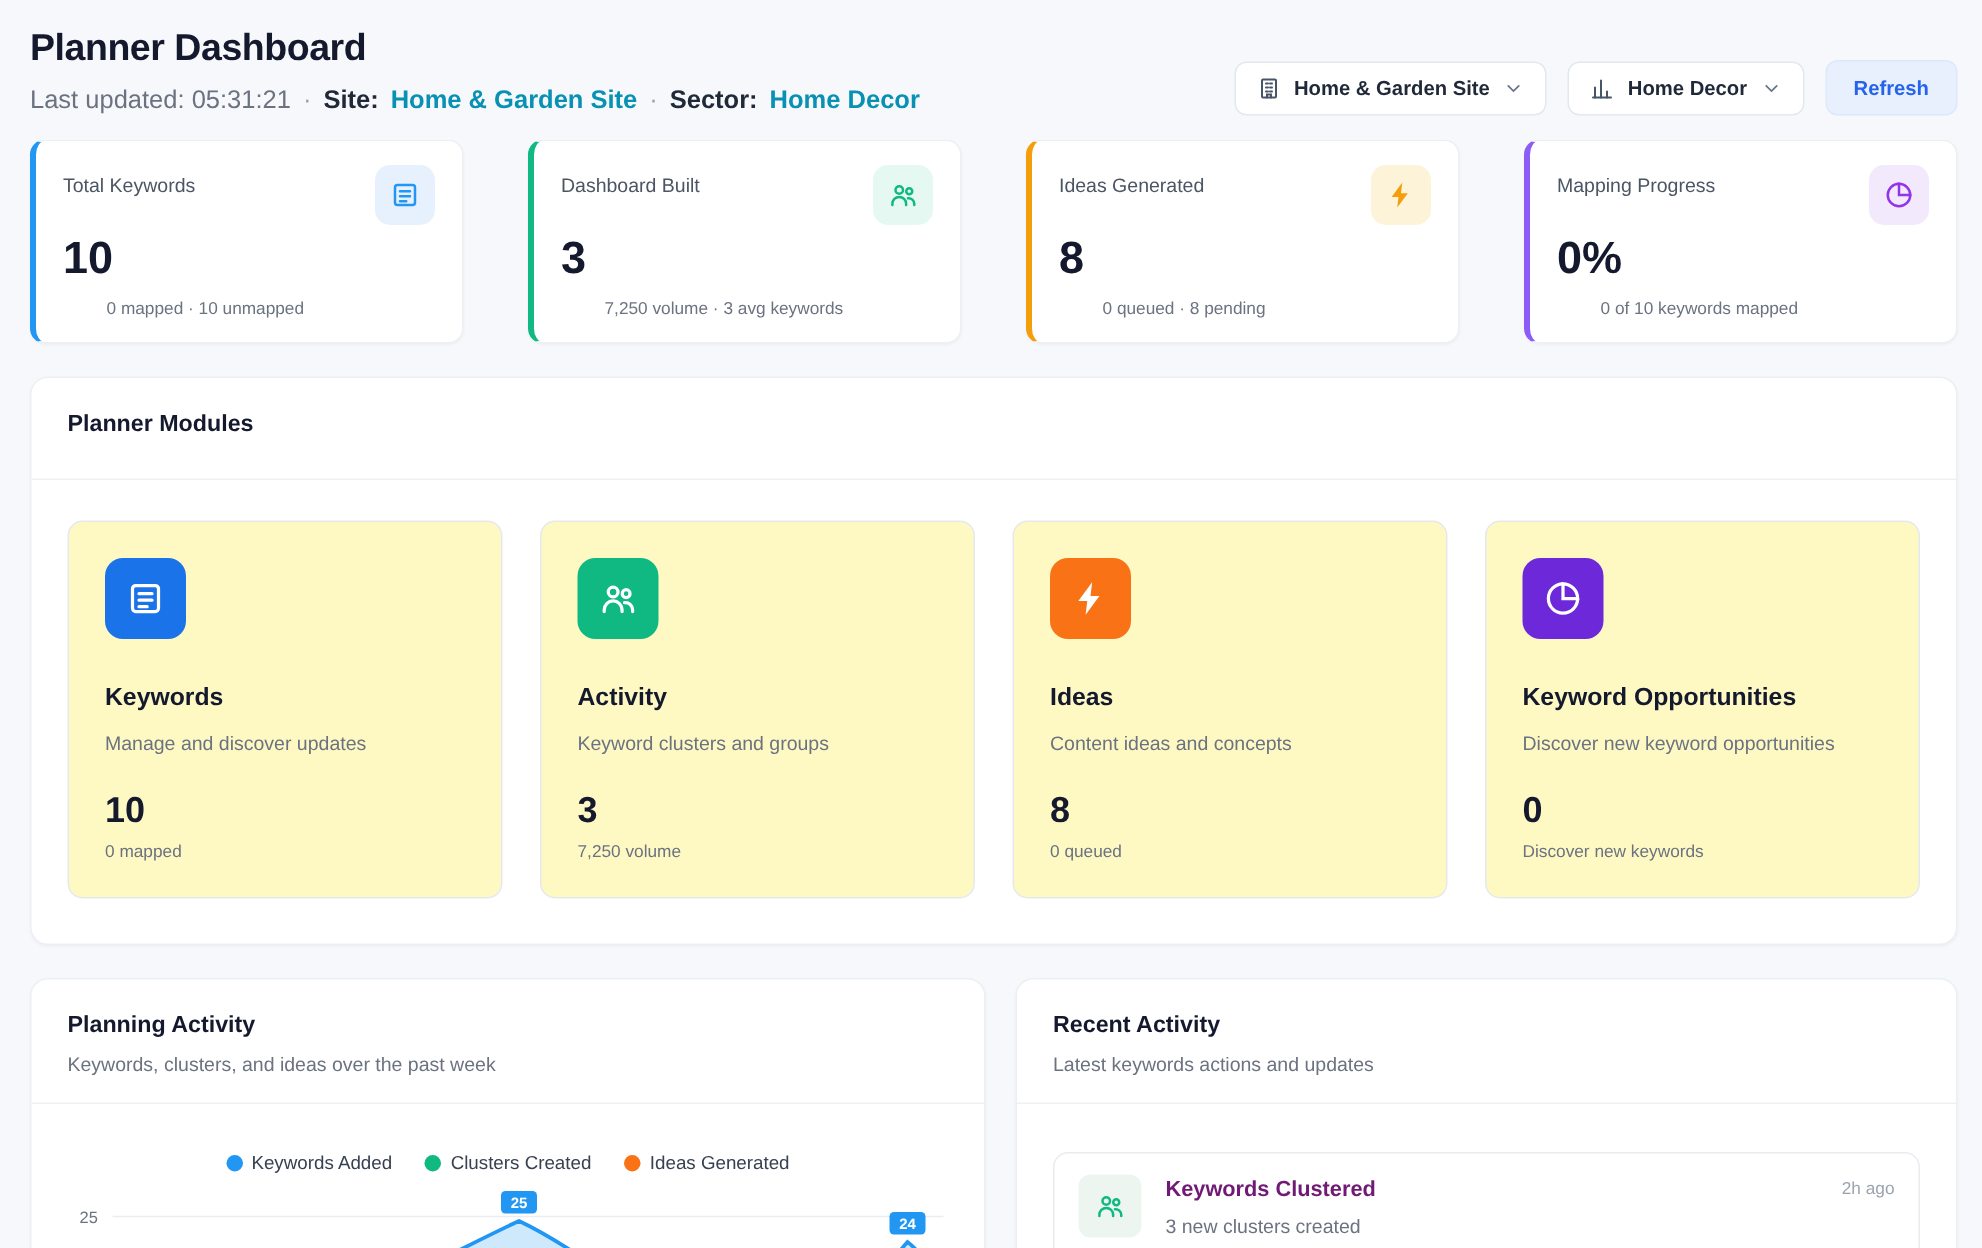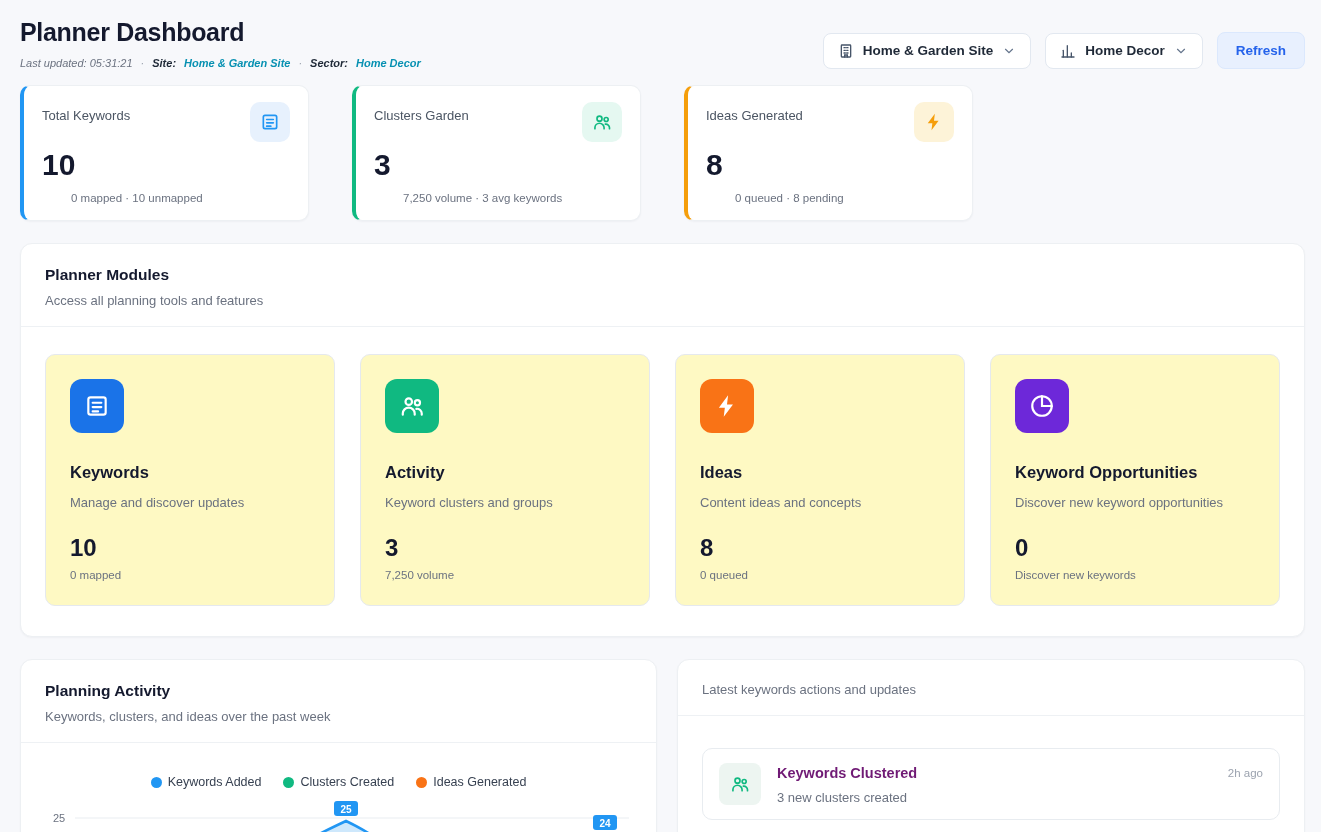--- a/index.html
+++ b/index.html
@@ -7,21 +7,21 @@
   body {
     font-family: "Liberation Sans", "DejaVu Sans", sans-serif;
     background: #f7f8fb;
     color: #111827;
   }
   .page { padding: 18px 16px 0 20px; }
 
   
   .top { display: flex; justify-content: space-between; align-items: flex-end; margin-bottom: 16px; }
   h1.page-title { font-size: 25px; font-weight: 800; color: #14192e; letter-spacing: -0.3px; margin-bottom: 10px; }
-  .meta { display: flex; align-items: center; gap: 8px; font-size: 11px; color: #6b7280; font-style: italic; }
+  .meta { display: flex; align-items: center; gap: 8px; font-size: 17px; color: #6b7280; }
   .meta .dot { color: #9ca3af; }
   .meta-strong { color: #1f2937; font-weight: 700; }
   .meta-link { color: #0891b2; font-weight: 600; text-decoration: none; cursor: pointer; }
   .head-right { display: flex; gap: 14px; align-items: center; margin-top: 5px; }
   .selector {
     display: inline-flex; align-items: center; gap: 9px;
     background: #fff; border: 1px solid #e2e8f0; border-radius: 8px;
     padding: 9px 14px; font-size: 13.5px; font-weight: 600; color: #1f2937;
     cursor: pointer; font-family: inherit;
   }
@@ -166,21 +166,21 @@
               <path d="M8 9h8M8 13h8M8 17h5"></path>
             </svg>
         </span>
       </div>
       <div class="stat-value">10</div>
       <div class="stat-sub">0 mapped · 10 unmapped</div>
     </div>
 
     <div class="stat-card acc-green">
       <div class="stat-top">
-        <span class="stat-title">Clusters Garden</span>
+        <span class="stat-title">Dashboard Built</span>
         <span class="stat-icon tile-green">
           <svg viewBox="0 0 24 24" fill="none" stroke="currentColor" stroke-width="2" stroke-linecap="round">
               <circle cx="9" cy="8" r="3"></circle>
               <path d="M3.5 20v-1a5.5 5.5 0 0 1 11 0v1"></path>
               <circle cx="17" cy="9" r="2.4"></circle>
               <path d="M16 14.6a4.4 4.4 0 0 1 5 4.4v1"></path>
             </svg>
         </span>
       </div>
       <div class="stat-value">3</div>
@@ -193,27 +193,39 @@
         <span class="stat-icon tile-amber">
           <svg viewBox="0 0 24 24" fill="currentColor">
               <path d="M13 2 4.5 13.5H10l-1 8.5 8.5-11.5H12L13 2z"></path>
             </svg>
         </span>
       </div>
       <div class="stat-value">8</div>
       <div class="stat-sub">0 queued · 8 pending</div>
     </div>
 
+    <div class="stat-card acc-purple">
+      <div class="stat-top">
+        <span class="stat-title">Mapping Progress</span>
+        <span class="stat-icon tile-purple">
+          <svg viewBox="0 0 24 24" fill="none" stroke="currentColor" stroke-width="2" stroke-linecap="round">
+              <path d="M21 12A9 9 0 1 1 12 3"></path>
+              <path d="M12 3a9 9 0 0 1 9 9h-9V3z"></path>
+            </svg>
+        </span>
+      </div>
+      <div class="stat-value">0%</div>
+      <div class="stat-sub">0 of 10 keywords mapped</div>
+    </div>
 
   </section>
 
   <section class="card">
     <div class="card-head">
       <div class="card-title">Planner Modules</div>
-      <div class="card-sub">Access all planning tools and features</div>
     </div>
     <div class="modules-grid">
 
       <div class="module-tile">
         <div class="mod-icon mod-blue">
           <svg viewBox="0 0 24 24" fill="none" stroke="currentColor" stroke-width="2" stroke-linecap="round">
               <rect x="4" y="4" width="16" height="16" rx="2"></rect>
               <path d="M8 9h8M8 13h8M8 17h5"></path>
             </svg>
         </div>
@@ -302,20 +314,21 @@
               <rect x="548" y="16" width="24" height="15" rx="3" fill="#2196f3"></rect>
               <text x="560" y="27.5" font-size="10" font-weight="bold" fill="#ffffff" text-anchor="middle">24</text>
             </g>
           </svg>
         </div>
       </div>
     </section>
 
     <section class="card">
       <div class="card-head">
+        <div class="card-title">Recent Activity</div>
         <div class="card-sub">Latest keywords actions and updates</div>
       </div>
       <div class="activity-item">
         <span class="act-icon">
           <svg viewBox="0 0 24 24" fill="none" stroke="currentColor" stroke-width="2" stroke-linecap="round">
               <circle cx="9" cy="8" r="3"></circle>
               <path d="M3.5 20v-1a5.5 5.5 0 0 1 11 0v1"></path>
               <circle cx="17" cy="9" r="2.4"></circle>
               <path d="M16 14.6a4.4 4.4 0 0 1 5 4.4v1"></path>
             </svg>

